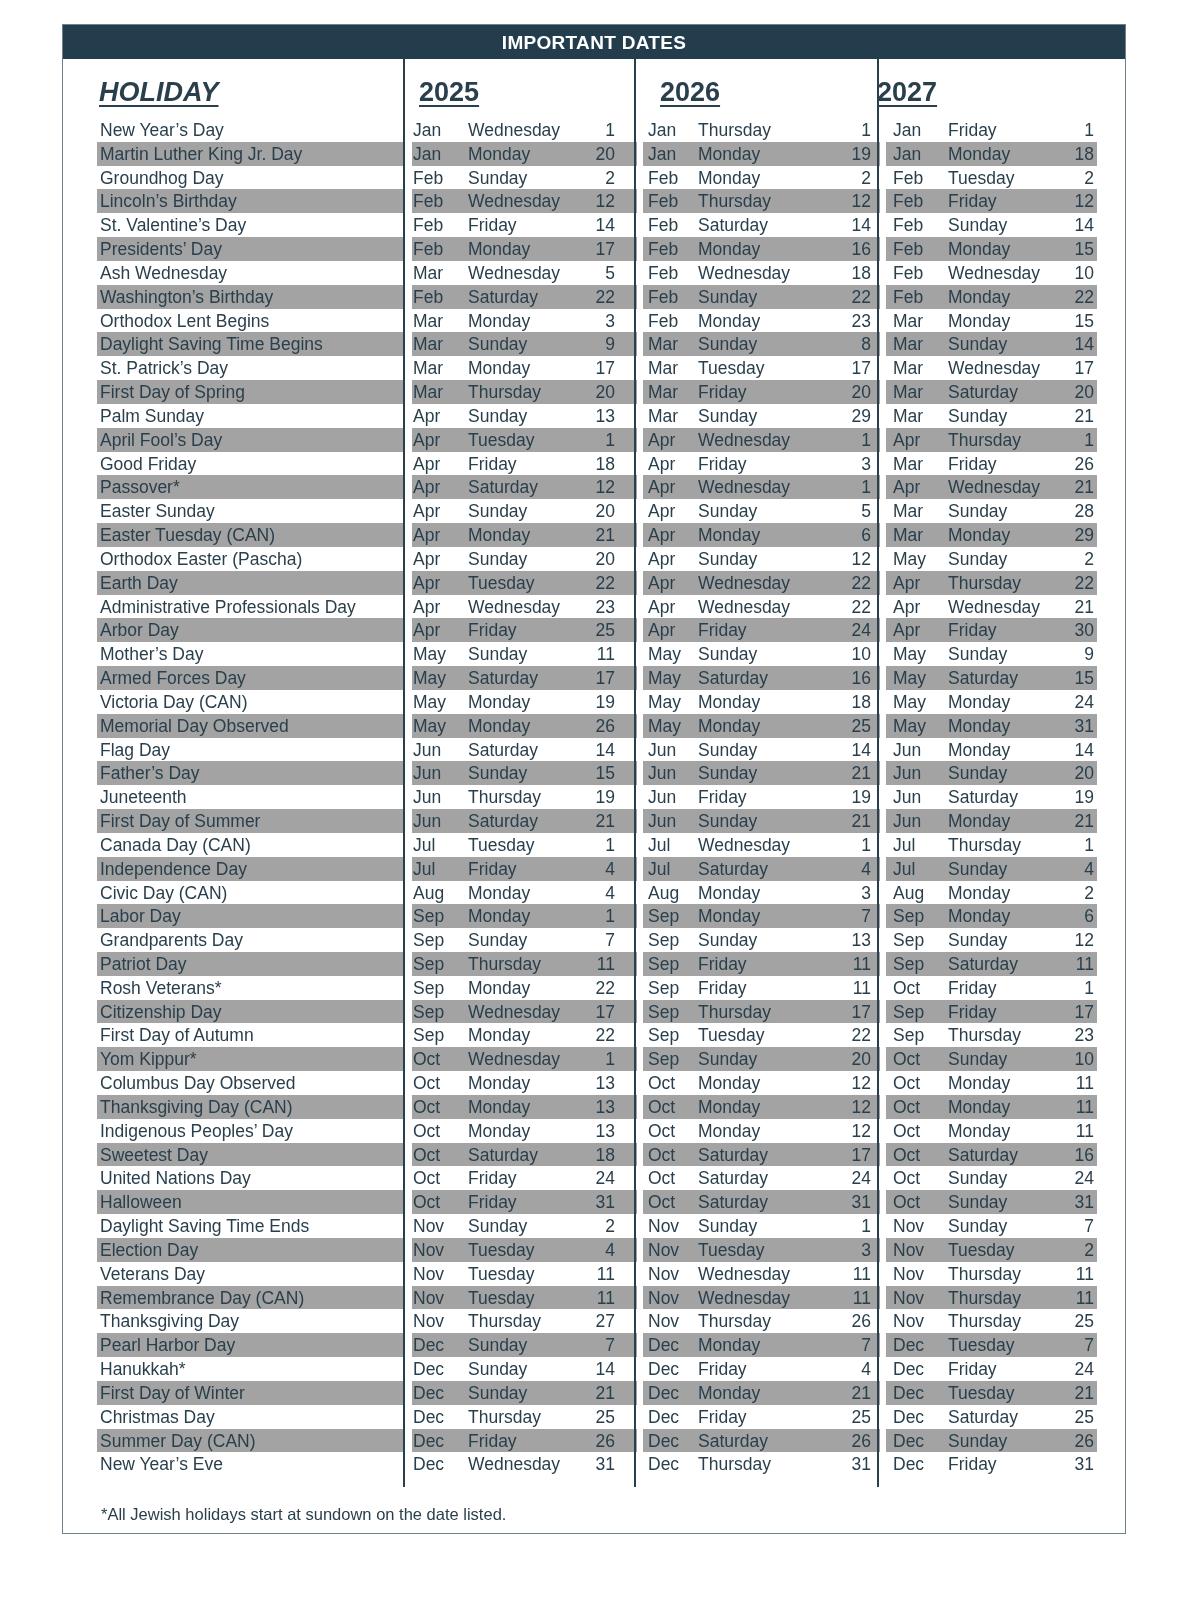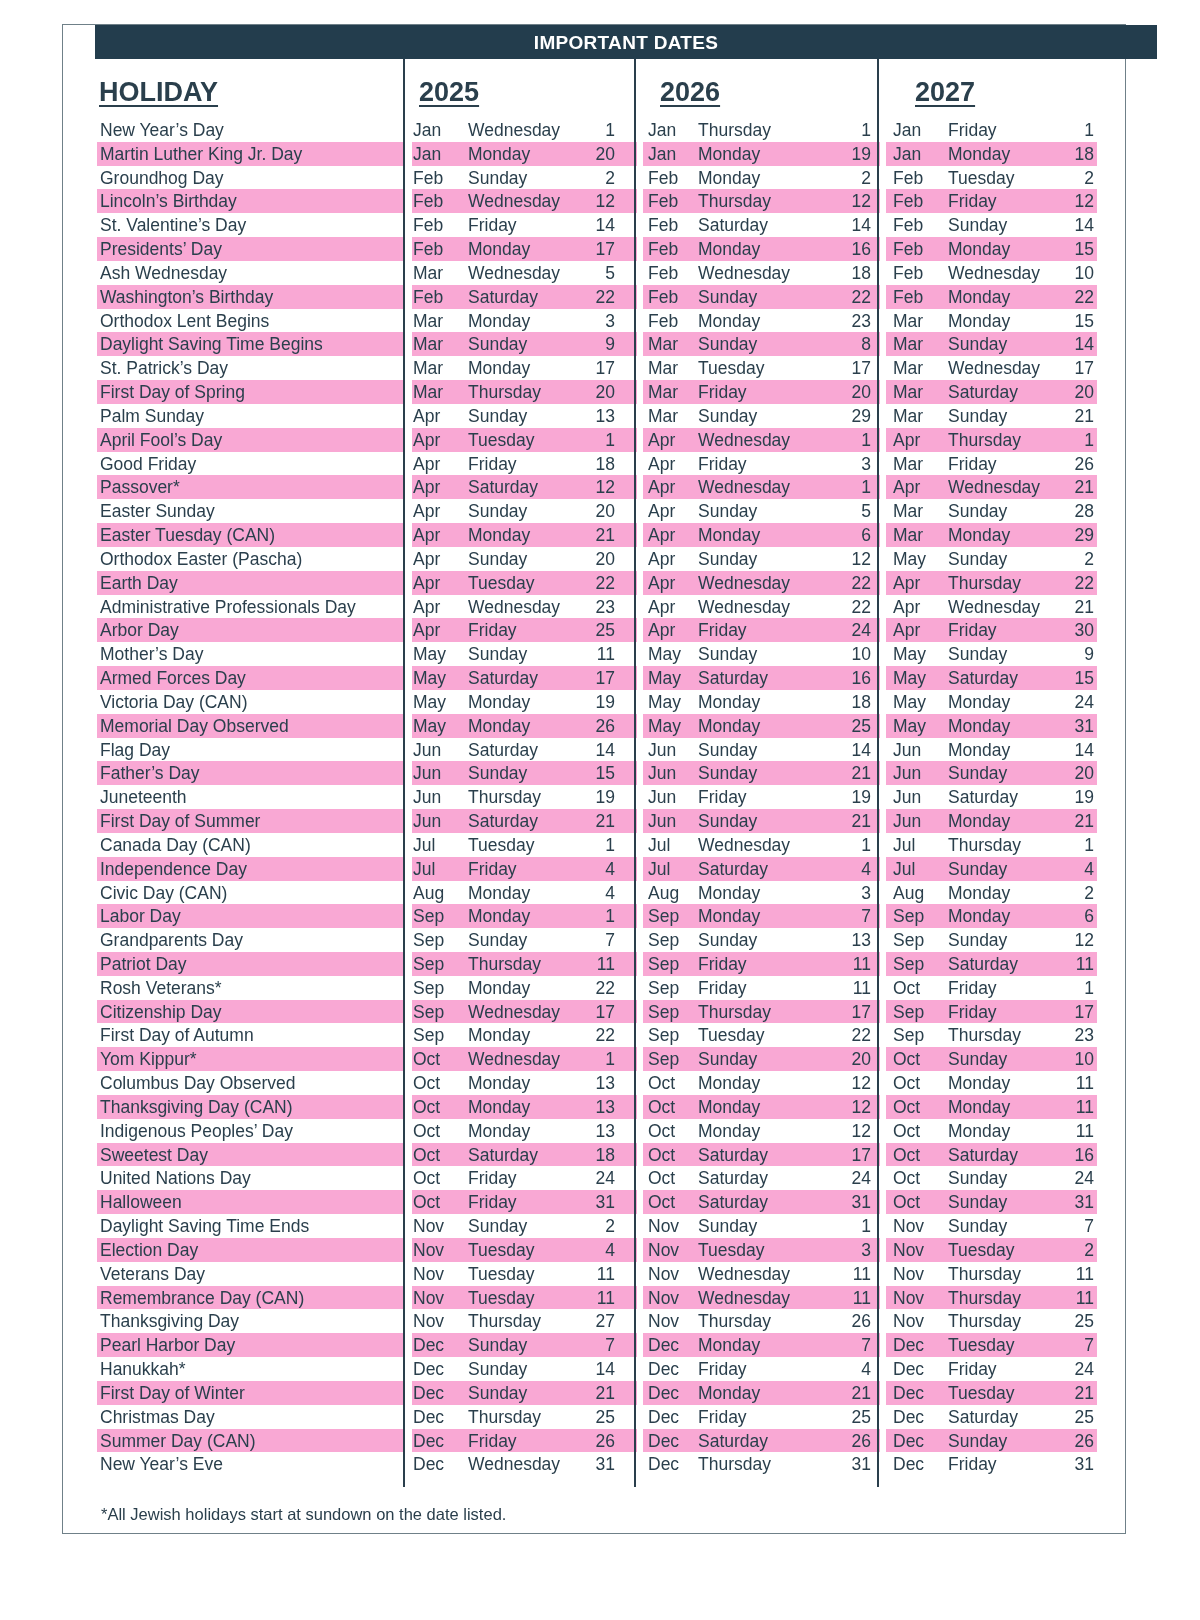--- a/index.html
+++ b/index.html
@@ -1,44 +1,44 @@
 <!DOCTYPE html>
 <html><head>
 <meta charset="utf-8">
 <style>
   html, body { margin: 0; padding: 0; background: #ffffff; }
   body { width: 1200px; height: 1620px; position: relative; font-family: "Liberation Sans", sans-serif; color: #2a3f4c; }
   .frame { position: absolute; left: 62px; top: 24px; width: 1064px; height: 1510px; border: 1.5px solid #6f8088; box-sizing: border-box; }
-  .banner { position: absolute; left: 0; top: 0; width: 100%; height: 34px; background: #233d4d; color: #ffffff; font-weight: bold; font-size: 19px; text-align: center; line-height: 36px; letter-spacing: 0.3px; margin-left: 32px; }
+  .banner { position: absolute; left: 0; top: 0; width: 100%; height: 34px; background: #233d4d; color: #ffffff; font-weight: bold; font-size: 19px; text-align: center; line-height: 36px; letter-spacing: 0.3px; }
   .vline { position: absolute; top: 34px; height: 1428px; width: 2px; background: #2a3f4c; }
   .heading { position: absolute; top: 52px; font-weight: bold; font-size: 27px; text-decoration: underline; text-decoration-thickness: 2px; text-underline-offset: 4px; color: #2a3f4c; }
   .rows { position: absolute; left: 34px; top: 93px; width: 1000px; }
   .row { position: relative; height: 23.84px; font-size: 17.5px; line-height: 24px; }
-  .row.alt { background: #f9a8d4; }
+  .row.alt { background: #a3a3a3; }
   .row > span { position: absolute; top: 0; white-space: nowrap; }
   .hol { left: 3px; font-weight: normal; }
   .m { } .d { } .n { text-align: right; width: 30px; }
   .m25 { left: 316px; } .d25 { left: 371px; } .n25 { left: 488px; }
   .m26 { left: 551px; } .d26 { left: 601px; } .n26 { left: 744px; }
   .m27 { left: 796px; } .d27 { left: 851px; } .n27 { left: 967px; }
   .gap1 { position: absolute; left: 307px; top: 0; width: 8px; height: 100%; background: #fff; }
   .gap2 { position: absolute; left: 540px; top: 0; width: 6px; height: 100%; background: #fff; }
   .gap3 { position: absolute; left: 783px; top: 0; width: 6px; height: 100%; background: #fff; }
   .footnote { position: absolute; left: 38px; top: 1480px; font-size: 16.5px; color: #2a3f4c; }
 </style>
 </head>
 <body>
 
 <div class="frame">
   <div class="banner">IMPORTANT DATES</div>
 
-  <div class="heading" style="left:36px;">HOLIDAY</div>
+  <div class="heading" style="left:36px;font-style:italic;">HOLIDAY</div>
   <div class="heading" style="left:356px;text-align:center;">2025</div>
   <div class="heading" style="left:597px;text-align:center;">2026</div>
-  <div class="heading" style="left:852px;">2027</div>
+  <div class="heading" style="left:814px;">2027</div>
 
   <div class="rows" id="rows">
       <div class="row">
         <div class="gap1"></div>
         <div class="gap2"></div>
         <div class="gap3"></div>
         <span class="hol">New Year’s Day</span>
         <span class="m m25">Jan</span>
         <span class="d d25">Wednesday</span>
         <span class="n n25">1</span>

